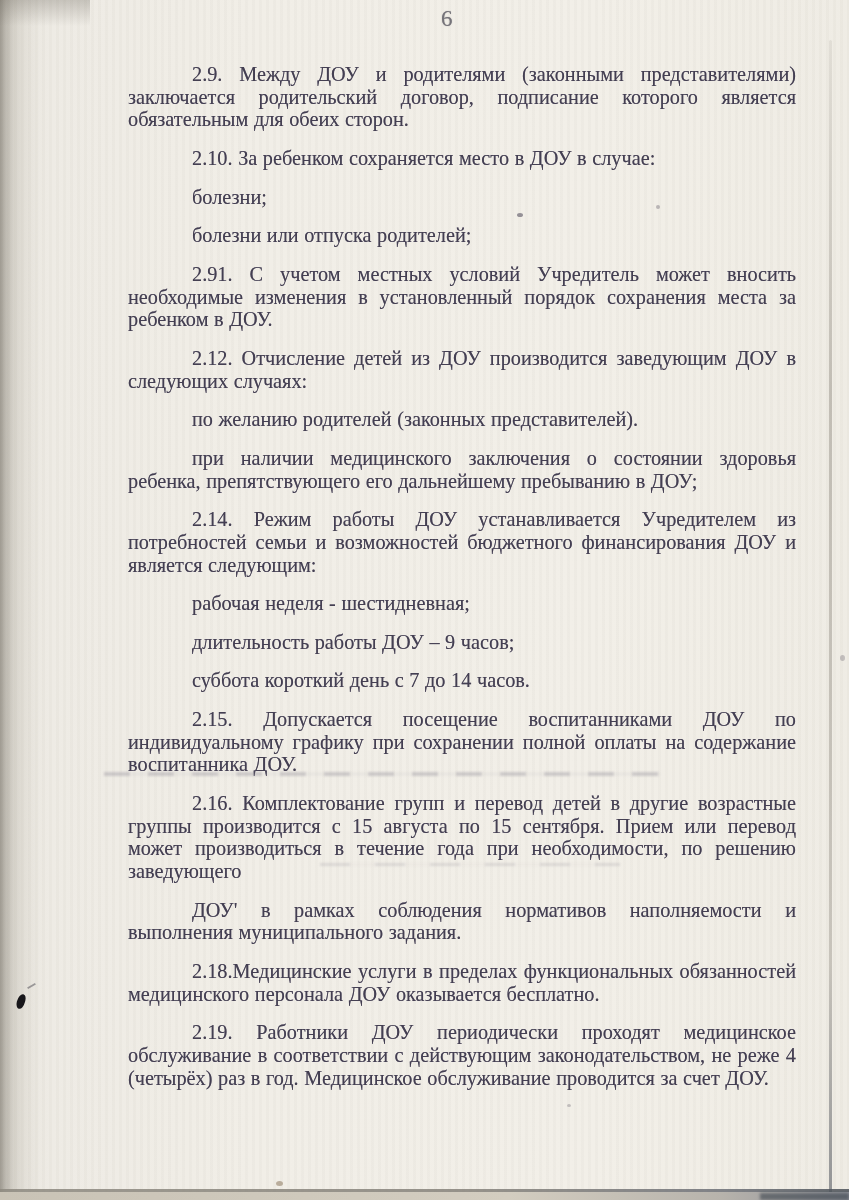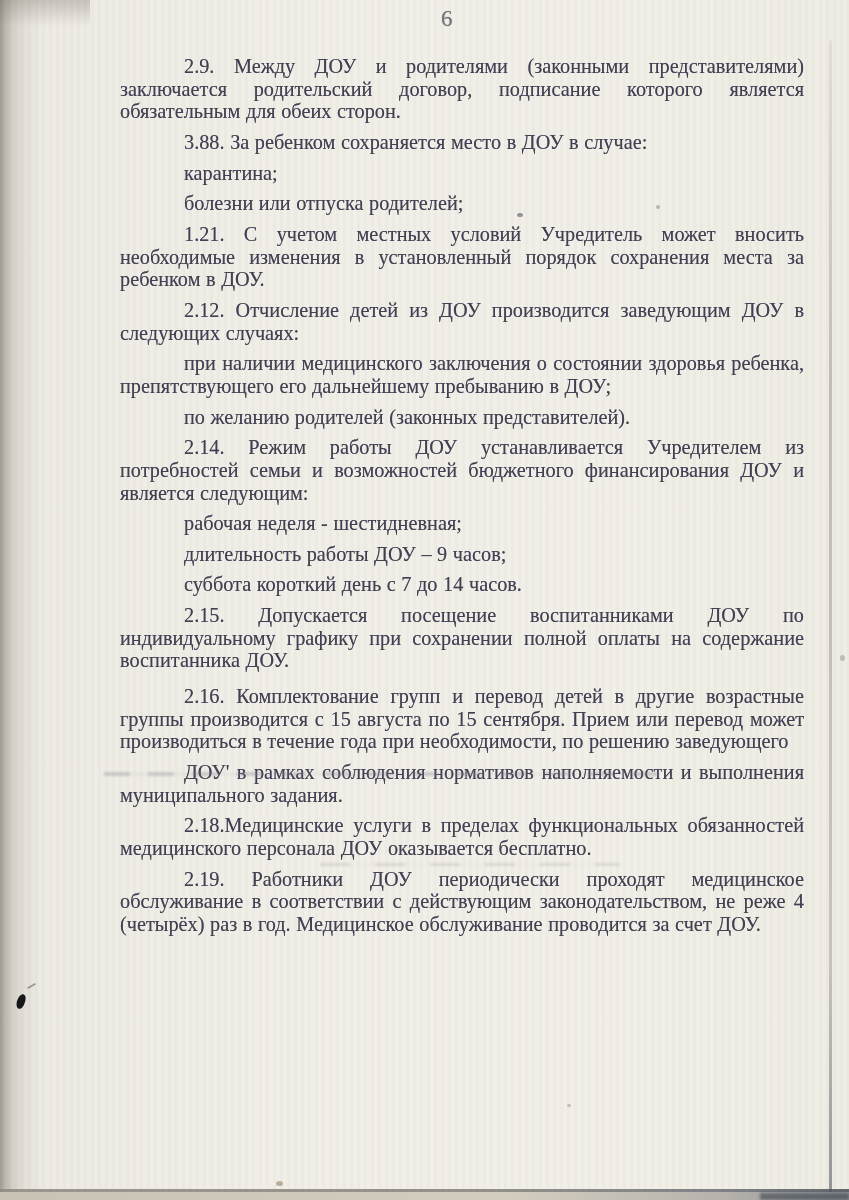--- a/index.html
+++ b/index.html
@@ -27,21 +27,21 @@
     position: absolute;
     left: 112px; top: 47px; width: 700px;
     text-align: justify;
     font-size: 20.3px;
     line-height: 22.66px;
     color: var(--ink);
     text-shadow: 0 0 0.6px rgba(62,58,88,0.55);
     filter: blur(0.2px);
     word-spacing: 0.5px;
   }
-  .body-text p { margin: 8px; text-indent: 64px; }
+  .body-text p { margin: 16px; text-indent: 64px; }
   .body-text p.gap { margin-top: 13px; }
 
   
   .edge-left {
     position: absolute; left: 0; top: 0; bottom: 0; width: 40px;
     background: linear-gradient(90deg,
       rgba(92,86,76,0.50) 0px, rgba(124,118,107,0.38) 6px,
       rgba(150,144,132,0.22) 14px, rgba(170,164,152,0.12) 24px,
       rgba(170,164,152,0.0) 40px);
   }
@@ -102,27 +102,27 @@
 
 <div class="scan">
   <div class="edge-left"></div>
   <div class="corner-top-left"></div>
   <div class="edge-right"></div>
 
   <div class="page-number">6</div>
 
   <div class="body-text">
       <p>2.9. Между ДОУ и родителями (законными представителями) заключается родительский договор, подписание которого является обязательным для обеих сторон.</p>
-      <p>3.88. За ребенком сохраняется место в ДОУ в случае:</p>
-      <p>карантина;</p>
+      <p>2.10. За ребенком сохраняется место в ДОУ в случае:</p>
+      <p>болезни;</p>
       <p>болезни или отпуска родителей;</p>
-      <p>1.21. С учетом местных условий Учредитель может вносить необходимые изменения в установленный порядок сохранения места за ребенком в ДОУ.</p>
+      <p>2.91. С учетом местных условий Учредитель может вносить необходимые изменения в установленный порядок сохранения места за ребенком в ДОУ.</p>
       <p>2.12. Отчисление детей из ДОУ производится заведующим ДОУ в следующих случаях:</p>
+      <p>по желанию родителей (законных представителей).</p>
       <p>при наличии медицинского заключения о состоянии здоровья ребенка, препятствующего его дальнейшему пребыванию в ДОУ;</p>
-      <p>по желанию родителей (законных представителей).</p>
       <p>2.14. Режим работы ДОУ устанавливается Учредителем из потребностей семьи и возможностей бюджетного финансирования ДОУ и является следующим:</p>
       <p>рабочая неделя - шестидневная;</p>
       <p>длительность работы ДОУ – 9 часов;</p>
       <p>суббота короткий день с 7 до 14 часов.</p>
       <p>2.15. Допускается посещение воспитанниками ДОУ по индивидуальному графику при сохранении полной оплаты на содержание воспитанника ДОУ.</p>
       <p class="gap">2.16. Комплектование групп и перевод детей в другие возрастные группы производится с 15 августа по 15 сентября. Прием или перевод может производиться в течение года при необходимости, по решению заведующего</p>
       <p>ДОУ' в рамках соблюдения нормативов наполняемости и выполнения муниципального задания.</p>
       <p>2.18.Медицинские услуги в пределах функциональных обязанностей медицинского персонала ДОУ оказывается бесплатно.</p>
       <p>2.19. Работники ДОУ периодически проходят медицинское обслуживание в соответствии с действующим законодательством, не реже 4 (четырёх) раз в год. Медицинское обслуживание проводится за счет ДОУ.</p>
     </div>

